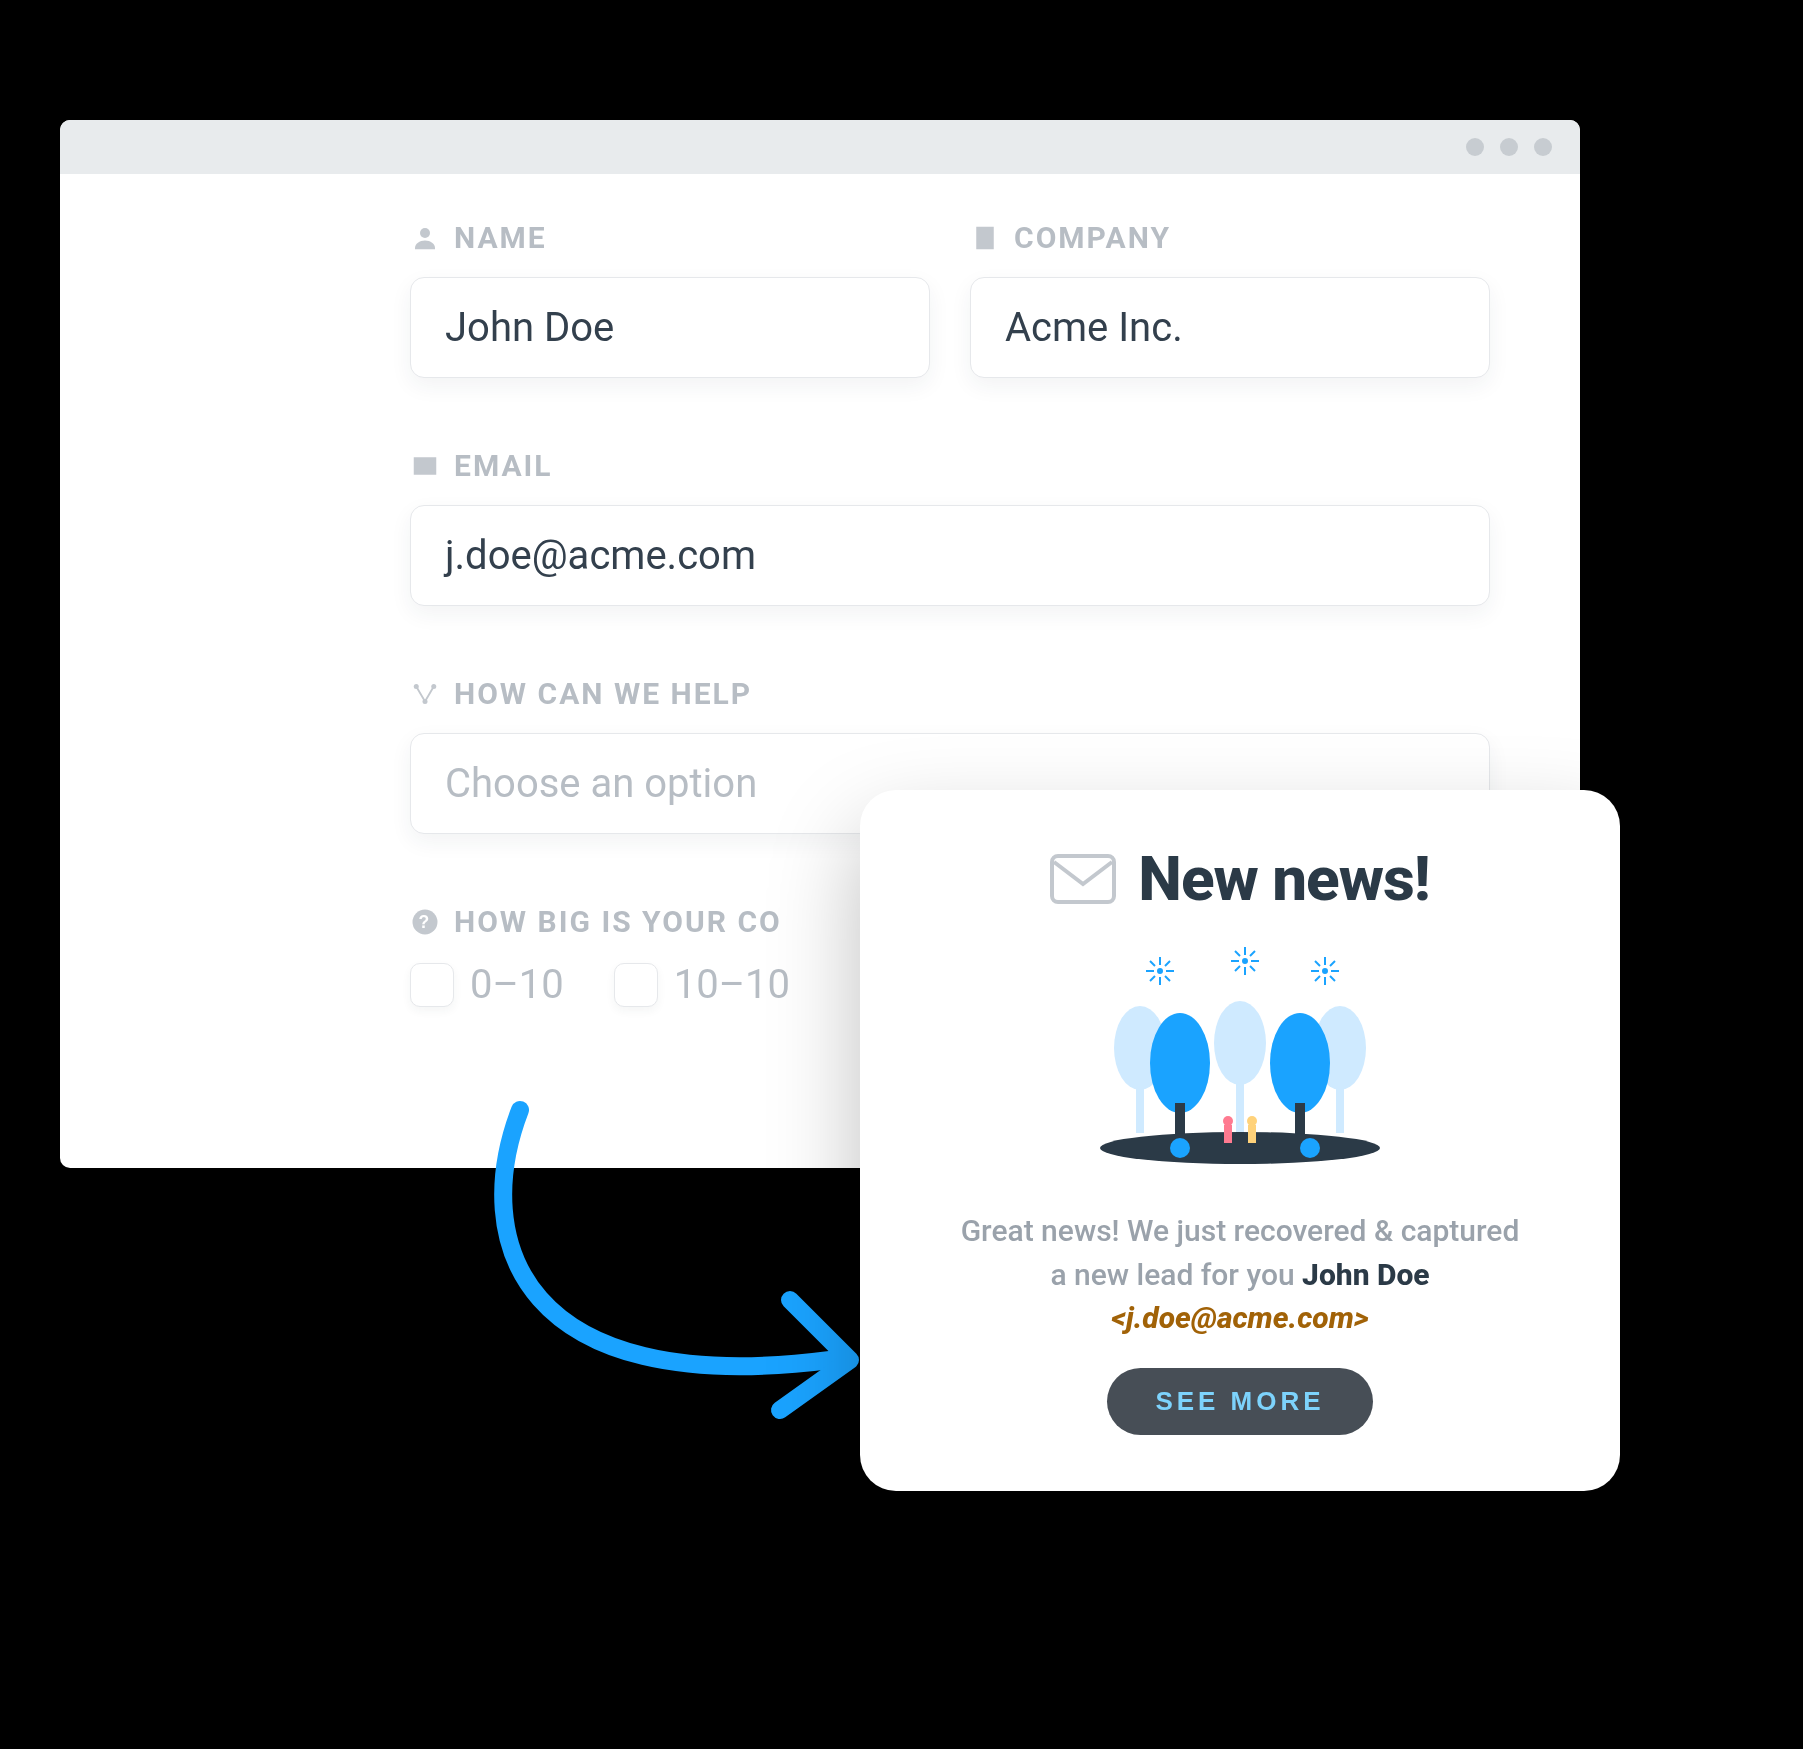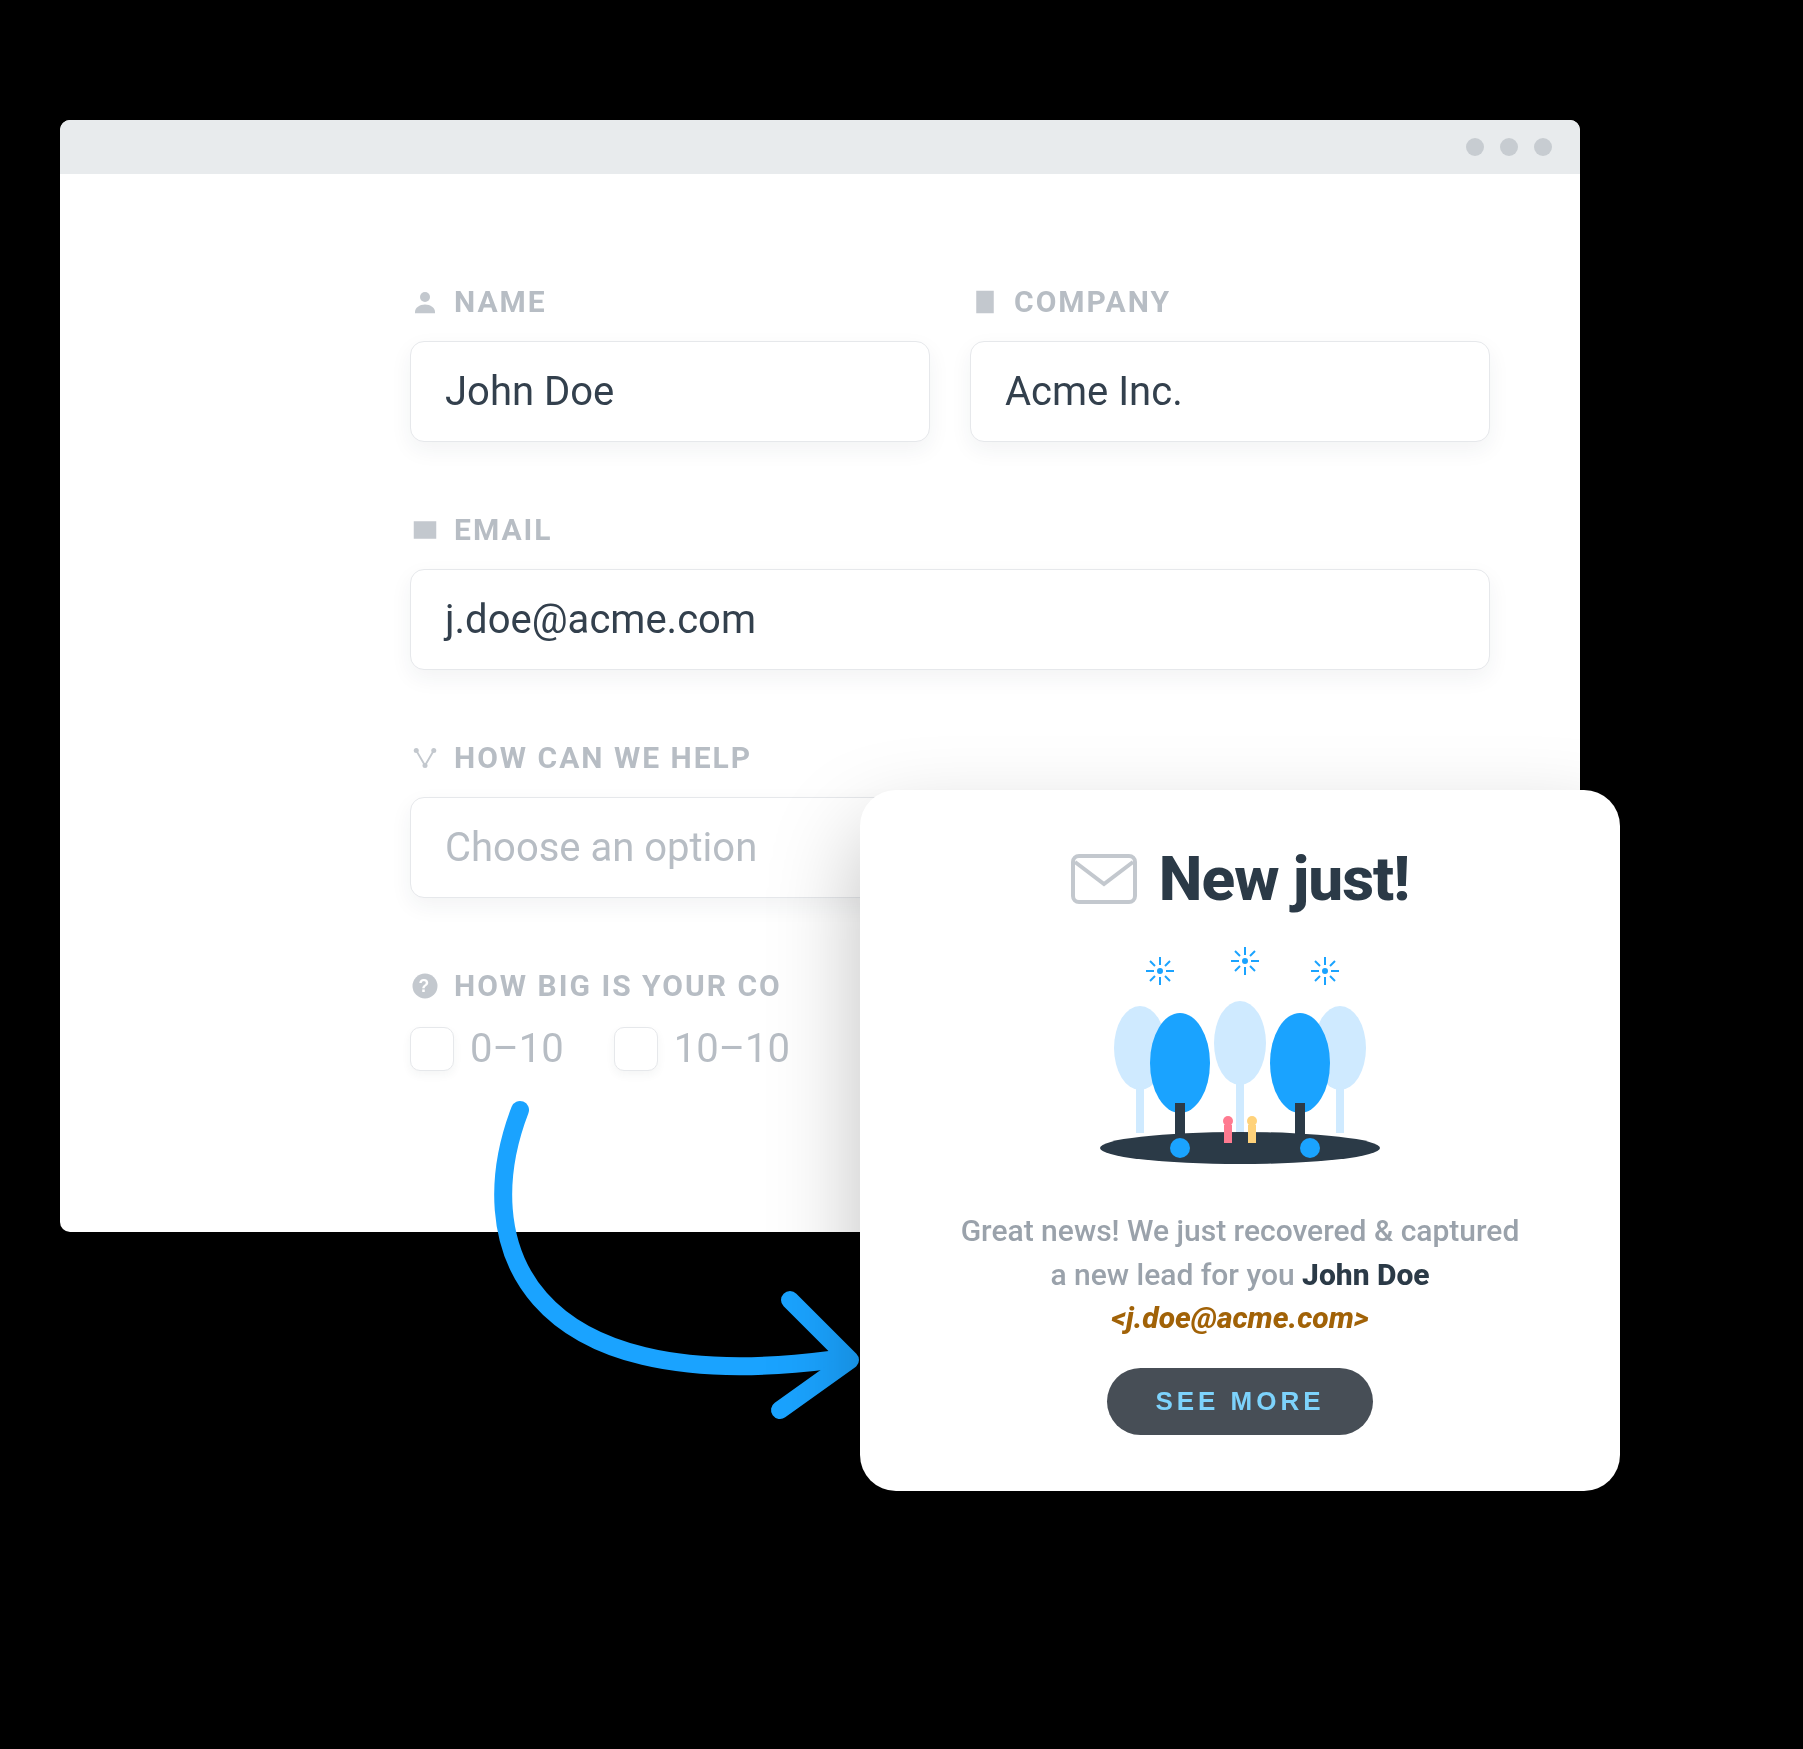--- a/index.html
+++ b/index.html
@@ -36,21 +36,21 @@
     align-items: center;
     justify-content: flex-end;
     padding: 0 28px;
     gap: 16px;
   }
   .dot {
     width: 18px; height: 18px; border-radius: 50%;
     background: #c7ccd1;
   }
   .form-body {
-    padding: 110px 90px 160px 350px;
+    padding: 46px 90px 160px 350px;
   }
   .row { display: flex; gap: 40px; margin-bottom: 70px; }
   .field { flex: 1; min-width: 0; }
   .label {
     display: flex; align-items: center; gap: 14px;
     color: #b7bdc4;
     letter-spacing: 2px;
     font-weight: 700;
     font-size: 30px;
     margin-bottom: 22px;
@@ -233,21 +233,21 @@
   </svg>
 
   <div class="card">
     <div class="card-head">
       <span class="mail-ico">
         <svg viewBox="0 0 66 50" fill="none" stroke="currentColor" stroke-width="4">
           <rect x="2" y="2" width="62" height="46" rx="6"></rect>
           <path d="M4 8 L33 30 L62 8"></path>
         </svg>
       </span>
-      <span class="card-title">New just!</span>
+      <span class="card-title">New news!</span>
     </div>
 
     <svg class="illus" viewBox="0 0 340 230">
 
       <g stroke="#1aa3ff" stroke-width="2" fill="none">
         <g transform="translate(90,28)">
             <circle r="2" fill="#1aa3ff"></circle>
             <line x1="0" y1="-14" x2="0" y2="-6"></line>
             <line x1="0" y1="14" x2="0" y2="6"></line>
             <line x1="-14" y1="0" x2="-6" y2="0"></line>

